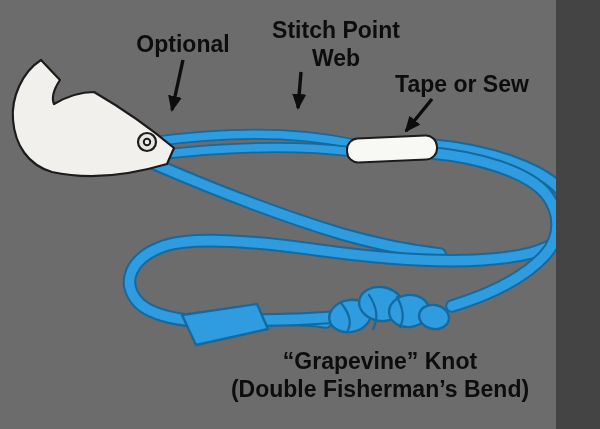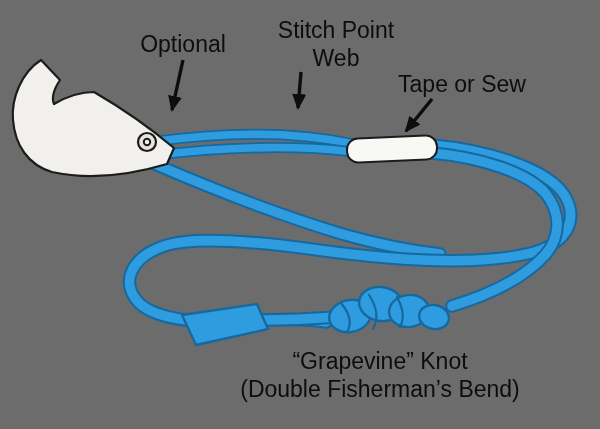--- a/index.html
+++ b/index.html
@@ -1,16 +1,16 @@
 <!DOCTYPE html>
 <html><head>
 <meta charset="utf-8">
 <style>
   html,body{margin:0;padding:0;background:#444;}
-  .stage{position:relative;width:600px;height:429px;overflow:hidden;}
+  .stage{position:relative;width:556px;height:429px;overflow:hidden;font-weight:bold;}
   svg{display:block;}
   .lbl{font-family:"Liberation Sans",sans-serif;font-size:23px;fill:#0d0d0d;text-anchor:middle;}
   .web-under{fill:none;stroke:#15699f;stroke-width:13.5;stroke-linecap:round;}
   .web-over{fill:none;stroke:#2f9ce0;stroke-width:9.5;stroke-linecap:round;}
   .web2-under{fill:none;stroke:#15699f;stroke-width:11;stroke-linecap:round;}
   .web2-over{fill:none;stroke:#2f9ce0;stroke-width:7.5;stroke-linecap:round;}
   .chock{fill:#f1f0ec;stroke:#1c1c1c;stroke-width:2.2;stroke-linejoin:round;}
   .eyelet-outer{fill:#e6e5e1;stroke:#1c1c1c;stroke-width:2.2;}
   .eyelet-inner{fill:#f1f0ec;stroke:#1c1c1c;stroke-width:2;}
   .sleeve{fill:#f8f8f5;stroke:#1c1c1c;stroke-width:2;}

